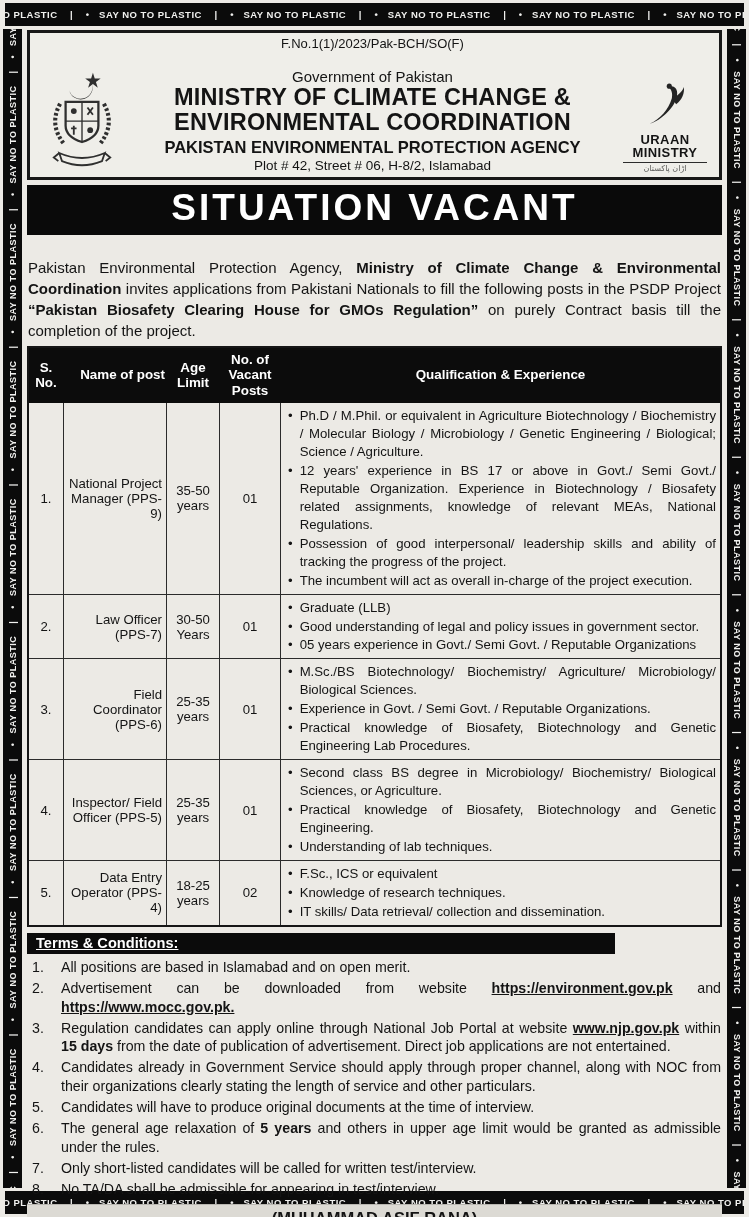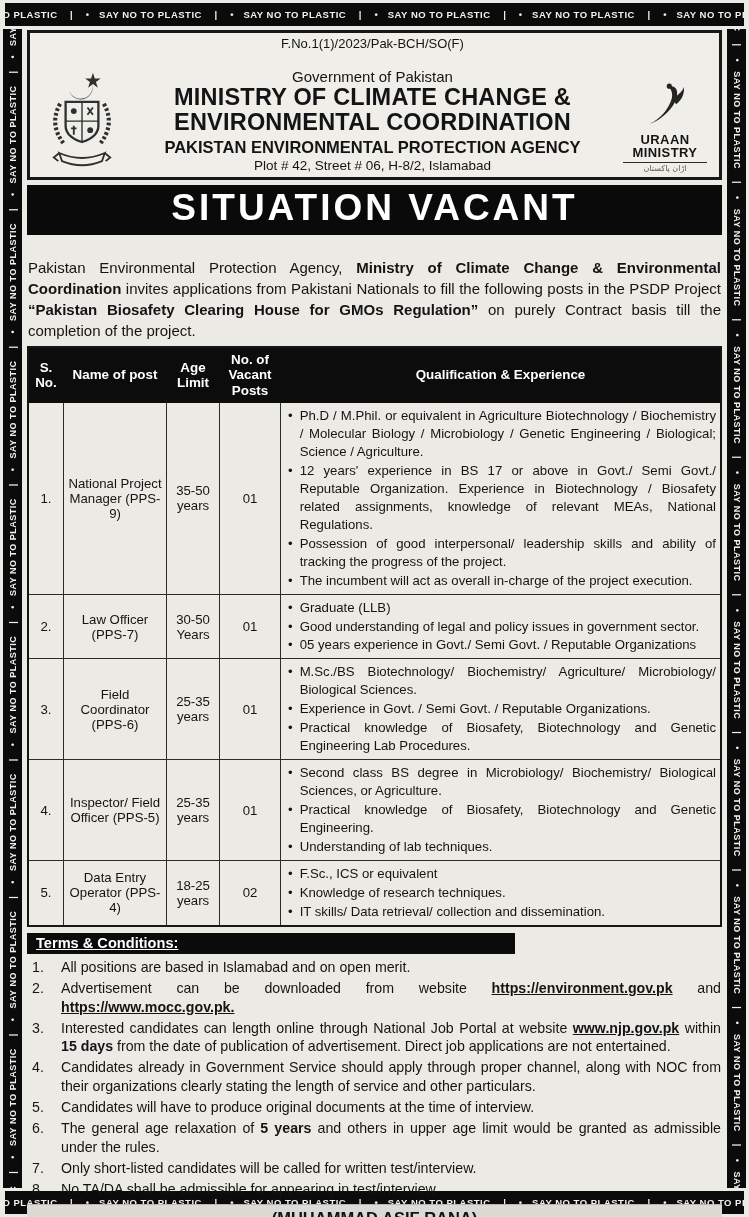--- a/index.html
+++ b/index.html
@@ -35,29 +35,29 @@
           letter-spacing:3px;padding:2px 0 6px;}
   .intro{margin:22px 1px 5px;font-size:15px;line-height:1.4;text-align:justify;}
   .b{font-weight:700;}
   .u{text-decoration:underline;}
   
   table.posts{width:100%;border-collapse:collapse;border:2.5px solid #161616;table-layout:fixed;}
   .posts th{background:#0c0c0c;color:#ffffff;font-size:13.4px;padding:4px 1px;border:1px solid #0c0c0c;line-height:1.14;}
   .posts td{border:1.5px solid #2b2b2b;font-size:13.2px;padding:3px 4px;vertical-align:middle;}
   .center{text-align:center;}
   .col-sno{width:32px;}
-  .col-post{width:100px;}
+  .col-post{width:100px;text-align:right;}
   .col-age{width:50px;margin-top:23px;}
   .col-vacant{width:58px;}
   .bullet-item{display:flex;gap:7px;margin:1px 0;}
   .dot{flex:0 0 auto;padding-left:3px;line-height:1.36;}
   .btx{flex:1;text-align:justify;line-height:1.36;}
   
   .terms-bar{margin:6px 0 4px;background:#0b0b0b;color:#ffffff;font-weight:700;font-size:14.6px;
-             padding:2px 9px 3px;width:488px;box-sizing:border-box;}
+             padding:2px 9px 3px;width:588px;box-sizing:border-box;}
   .terms-bar .bar-text{text-decoration:underline;}
   .terms-list{margin:0 1px;}
   .term{display:flex;margin:2.5px 0;font-size:14.2px;line-height:1.31;}
   .tnum{flex:0 0 29px;padding-left:4px;}
   .ttx{flex:1;text-align:justify;}
   
   .footer{margin-top:6px;background:#dcdad4;text-align:center;padding:3px 0 5px;position:relative;line-height:1.26;
           border-top:1px solid #b9b7b1;}
   .f-name,.f-title{font-size:16.5px;font-weight:700;}
   .f-agency{font-size:14.5px;font-weight:700;}
@@ -248,21 +248,21 @@
         <div class="term">
           <span class="tnum">1.</span>
           <span class="ttx"><span>All positions are based in Islamabad and on open merit.</span></span>
         </div>
         <div class="term">
           <span class="tnum">2.</span>
           <span class="ttx"><span>Advertisement can be downloaded from website </span><span class="b u">https://environment.gov.pk</span><span> and </span><span class="b u">https://www.mocc.gov.pk.</span></span>
         </div>
         <div class="term">
           <span class="tnum">3.</span>
-          <span class="ttx"><span>Interested candidates can length online through National Job Portal at website </span><span class="b u">www.njp.gov.pk</span><span> within </span><span class="b">15 days</span><span> from the date of publication of advertisement. Direct job applications are not entertained.</span></span>
+          <span class="ttx"><span>Regulation candidates can apply online through National Job Portal at website </span><span class="b u">www.njp.gov.pk</span><span> within </span><span class="b">15 days</span><span> from the date of publication of advertisement. Direct job applications are not entertained.</span></span>
         </div>
         <div class="term">
           <span class="tnum">4.</span>
           <span class="ttx"><span>Candidates already in Government Service should apply through proper channel, along with NOC from their organizations clearly stating the length of service and other particulars.</span></span>
         </div>
         <div class="term">
           <span class="tnum">5.</span>
           <span class="ttx"><span>Candidates will have to produce original documents at the time of interview.</span></span>
         </div>
         <div class="term">

